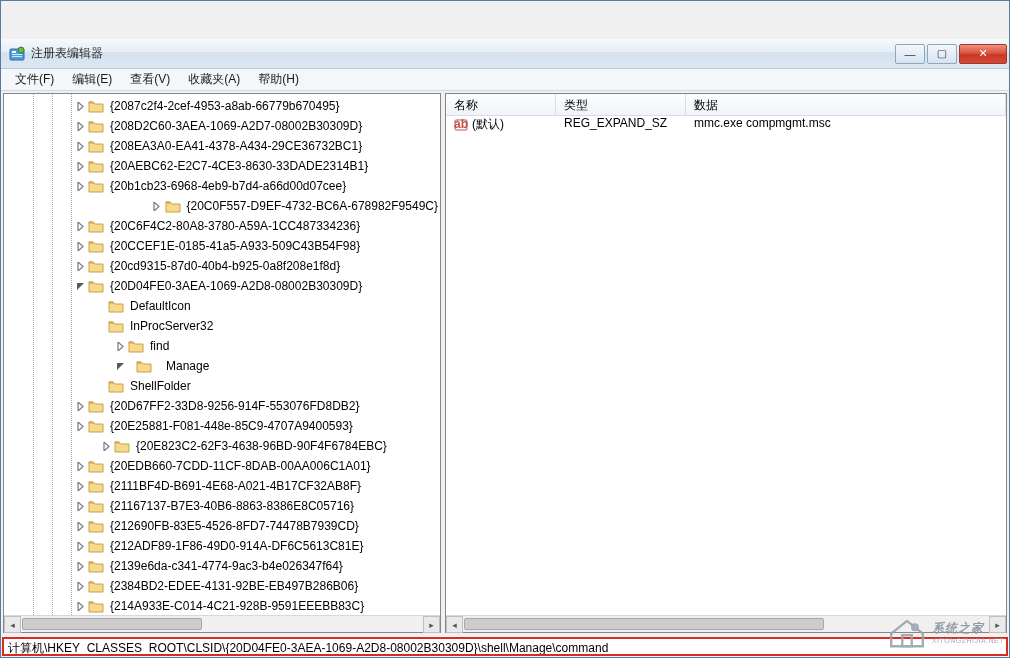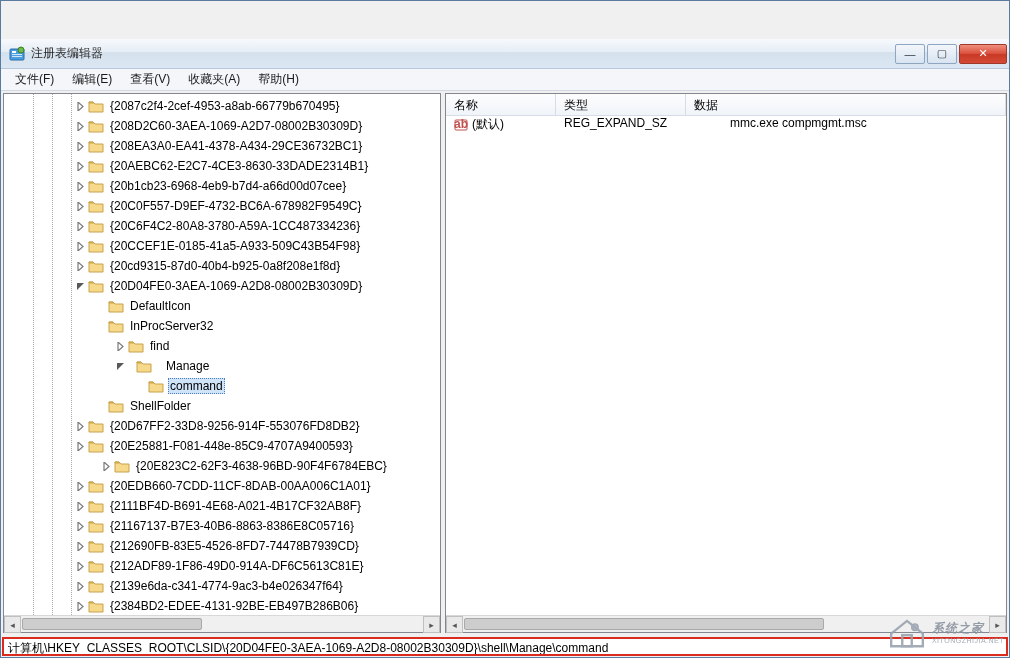--- a/index.html
+++ b/index.html
@@ -132,21 +132,21 @@
                 <svg viewBox="0 0 9 9">
                   <path d="M2 0 L7 4.5 L2 9 Z" fill="none" stroke="#7a7a7a" stroke-width="1.2"></path>
                 </svg>
               </span>
               <span class="folder"><svg viewBox="0 0 16 14">
                   <path d="M1 3 L5 3 L7 5 L15 5 L15 13 L1 13 Z" fill="#f6d98a" stroke="#c9a24a"></path>
                   <path d="M1 3 L5 3 L6 4 L1 4 Z" fill="#e8c060" stroke="#c9a24a"></path>
                 </svg></span>
               <span class="label">{20b1cb23-6968-4eb9-b7d4-a66d00d07cee}</span>
             </div>
-            <div class="node" style="padding-left: 70px;">
+            <div class="node" style="padding-left: 70px; justify-content: flex-end;">
               <span class="toggle">
                 <svg viewBox="0 0 9 9">
                   <path d="M2 0 L7 4.5 L2 9 Z" fill="none" stroke="#7a7a7a" stroke-width="1.2"></path>
                 </svg>
               </span>
               <span class="folder"><svg viewBox="0 0 16 14">
                   <path d="M1 3 L5 3 L7 5 L15 5 L15 13 L1 13 Z" fill="#f6d98a" stroke="#c9a24a"></path>
                   <path d="M1 3 L5 3 L6 4 L1 4 Z" fill="#e8c060" stroke="#c9a24a"></path>
                 </svg></span>
               <span class="label">{20C0F557-D9EF-4732-BC6A-678982F9549C}</span>
@@ -231,28 +231,20 @@
               <span class="toggle">
                 <svg viewBox="0 0 9 9">
                   <path d="M1 1 L8 1 L1 8 Z" fill="#595959"></path>
                 </svg>
               </span>
               <span class="folder"><svg viewBox="0 0 16 14">
                   <path d="M1 3 L5 3 L7 5 L15 5 L15 13 L1 13 Z" fill="#f6d98a" stroke="#c9a24a"></path>
                   <path d="M1 3 L5 3 L6 4 L1 4 Z" fill="#e8c060" stroke="#c9a24a"></path>
                 </svg></span>
               <span class="label">Manage</span>
-            </div>
-            <div class="node" style="padding-left: 130px;">
-              <span class="toggle"></span>
-              <span class="folder"><svg viewBox="0 0 16 14">
-                  <path d="M1 3 L5 3 L7 5 L15 5 L15 13 L1 13 Z" fill="#f6d98a" stroke="#c9a24a"></path>
-                  <path d="M1 3 L5 3 L6 4 L1 4 Z" fill="#e8c060" stroke="#c9a24a"></path>
-                </svg></span>
-              <span class="label selected">command</span>
             </div>
             <div class="node" style="padding-left: 90px;">
               <span class="toggle"></span>
               <span class="folder"><svg viewBox="0 0 16 14">
                   <path d="M1 3 L5 3 L7 5 L15 5 L15 13 L1 13 Z" fill="#f6d98a" stroke="#c9a24a"></path>
                   <path d="M1 3 L5 3 L6 4 L1 4 Z" fill="#e8c060" stroke="#c9a24a"></path>
                 </svg></span>
               <span class="label">ShellFolder</span>
             </div>
             <div class="node" style="padding-left: 70px;">
@@ -405,21 +397,21 @@
       <div id="rows" style="flex:1">
           <div class="list-row">
             <div class="cell" style="width: 110px;">
               <span class="ab-icon"><svg viewBox="0 0 14 14">
                   <rect x="1" y="2" width="12" height="10" rx="1" fill="#fff" stroke="#c0504d"></rect>
                   <text x="7" y="10" text-anchor="middle" font-size="7" fill="#c0504d" font-weight="bold">ab</text>
                 </svg></span>
               <span>(默认)</span>
             </div>
             <div class="cell" style="width: 130px;">REG_EXPAND_SZ</div>
-            <div class="cell" style="flex: 1 1 0%; margin-left: 36px;">mmc.exe compmgmt.msc</div>
+            <div class="cell" style="flex: 1 1 0%;">mmc.exe compmgmt.msc</div>
           </div>
         </div>
       <div class="hscroll">
         <div class="arrow" style="left:0">◂</div>
         <div class="thumb" style="left:18px;width:360px"></div>
         <div class="arrow" style="right:0">▸</div>
       </div>
     </div>
 
   </div>

